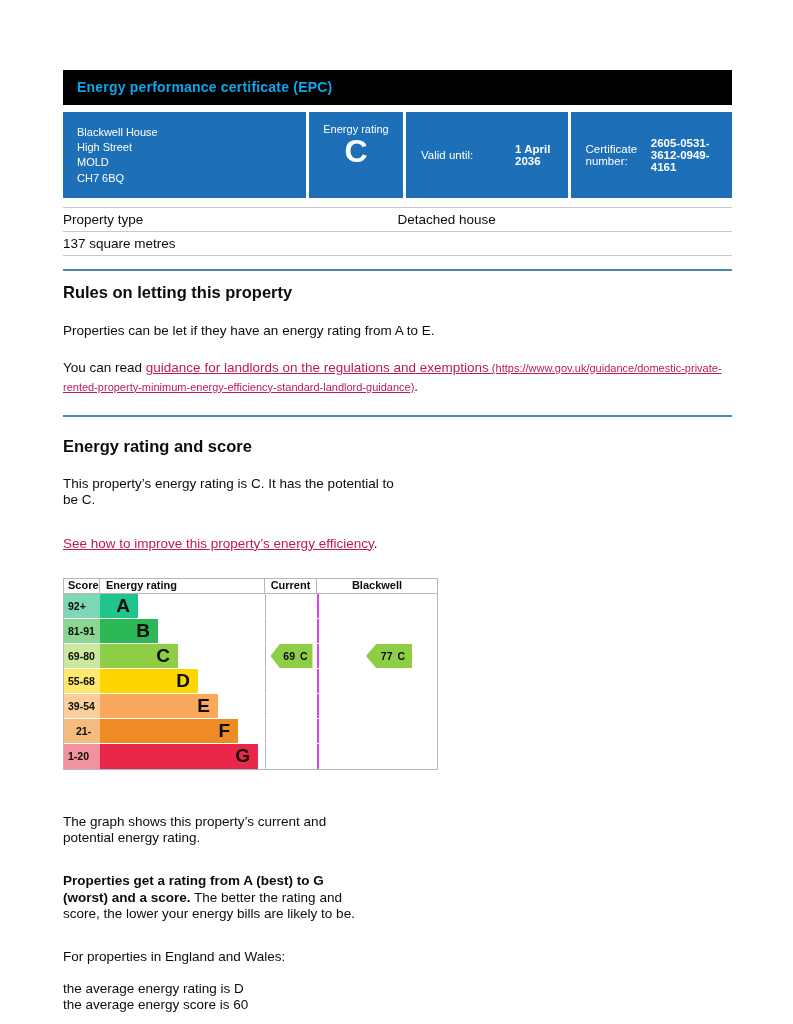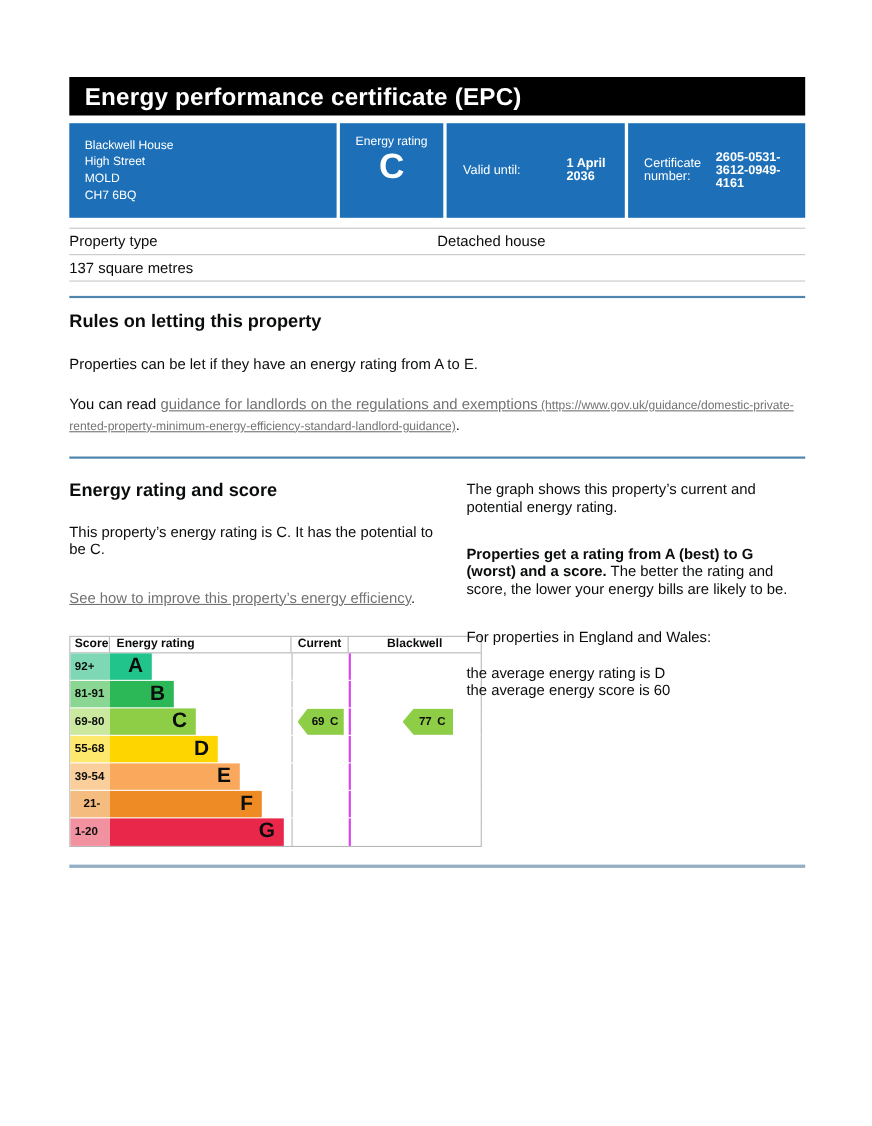--- a/index.html
+++ b/index.html
@@ -8,21 +8,21 @@
     font-family:"Liberation Sans","DejaVu Sans",sans-serif;
     color:#0b0c0c;
     font-size:13.5px;
   }
   .page { width:793px; height:1024px; background:#fff; overflow:hidden; }
   .content { padding:70px 61px 0 63px; }
 
   
   .title-bar { background:#000; height:35px; margin-bottom:7px; }
   .title-bar h1 {
-    color:#ffffff; font-size:22px; font-weight:bold;
+    color:#0ea5e9; font-size:14px; font-weight:bold;
     line-height:35px; padding-left:14px; letter-spacing:0.2px;
   }
 
   
   .summary-panel { display:flex; gap:3px; height:86px; margin-bottom:9px; }
   .panel-box { background:#1d70b8; color:#fff; }
   .addr-box { width:243px; padding:13px 14px; font-size:11px; line-height:1.38; }
   .rating-box { width:94px; text-align:center; padding-top:11px; }
   .rating-label { font-size:11px; }
   .rating-value { font-size:32px; font-weight:bold; margin-top:-2px; }
@@ -36,25 +36,25 @@
   .prop-row { display:flex; border-bottom:1px solid #c8c8c8; height:24px; line-height:24px; }
   .prop-label { width:50%; }
   .prop-value { width:50%; }
 
   
   .rule-blue { border-top:2px solid #4e86ad; margin-bottom:12px; }
   .mt18 { margin-top:18px; }
   h2 { font-size:16.5px; font-weight:bold; margin-bottom:20px; }
   p { line-height:1.4; }
   .para { margin-bottom:18px; }
-  a.link { color:#737373; text-decoration:underline; cursor:pointer; }
+  a.link { color:#be185d; text-decoration:underline; cursor:pointer; }
   a.link.small { font-size:11px; }
 
   
-  .two-col { display:flex; gap:29px; margin-top:20px; }
+  .two-col { display:flex; gap:44px; margin-top:20px;flex-direction:column; }
   .col-left { width:332px; }
   .col-right { width:308px; }
   .col-left .lead { margin-bottom:27px; line-height:1.22; }
   .improve { margin-bottom:26px; line-height:1.22; }
   .col-right p { margin-bottom:27px; line-height:1.2; }
   .col-right .tight { margin-bottom:0; }
 
   
   .epc-chart { width:375px; border:1px solid #b7b7b7; background:#fff; }
   .epc-header { display:flex; height:15px; border-bottom:1px solid #b7b7b7;

